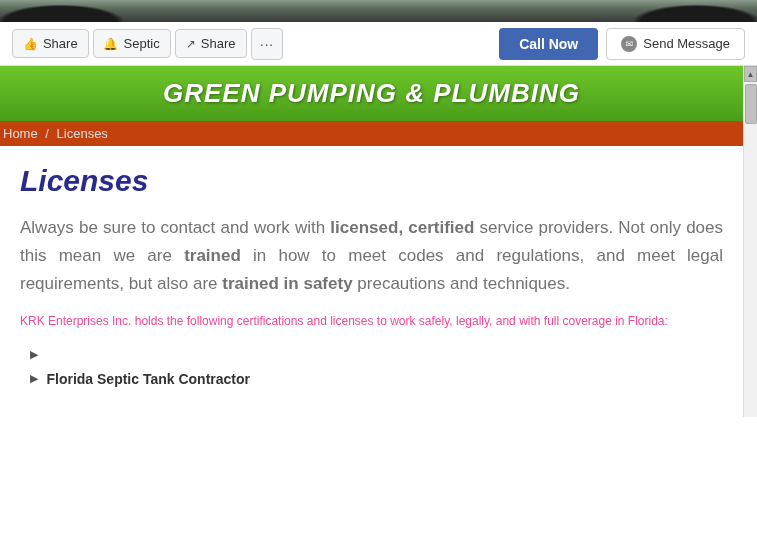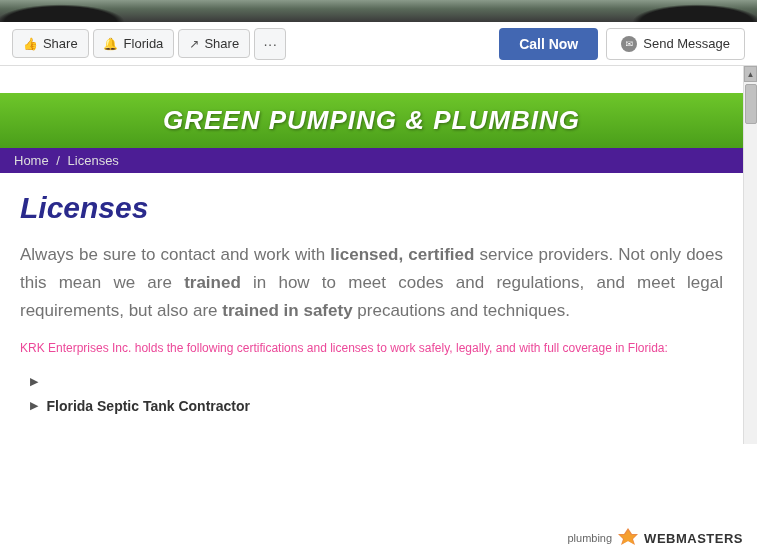--- a/index.html
+++ b/index.html
@@ -79,43 +79,42 @@
       color: #333;
       border: 1px solid #ccc;
       border-radius: 4px;
       padding: 7px 14px;
       font-size: 13px;
       cursor: pointer;
     }
     .content-area {
       flex: 1;
       overflow: hidden;
-      margin-top: 27px;
     }
 
     
     .site-header {
       background: linear-gradient(to bottom, #6ec62a, #4a9e1a);
       padding: 12px 10px;
       text-align: center;
     }
     .site-title {
       color: #fff;
       font-size: 26px;
       font-weight: 900;
       font-style: italic;
       text-shadow: 1px 1px 3px rgba(0,0,0,0.4);
       letter-spacing: 1px;
       font-family: 'Arial Black', Arial, sans-serif;
     }
 
     
     .breadcrumb {
-      background: #4c1d95;
-      padding: 5px 14px;
+      background: #c2410c;
+      padding: 5px 3px;
       font-size: 13px;
     }
     .breadcrumb a {
       color: #ddd;
       text-decoration: none;
     }
     .breadcrumb-sep {
       color: #ddd;
       margin: 0 4px;
     }
@@ -269,21 +268,21 @@
   <div class="hero-image-real"></div>
 
   <div class="action-bar">
     <div class="action-bar-left">
       <button class="fb-btn">
         <span class="fb-btn-icon">👍</span>
         <span>Share</span>
       </button>
       <button class="fb-btn">
         <span class="fb-btn-icon">🔔</span>
-        <span>Florida</span>
+        <span>Septic</span>
       </button>
       <button class="fb-btn">
         <span class="fb-btn-icon">↗</span>
         <span>Share</span>
       </button>
       <div class="fb-more">
         <span>···</span>
       </div>
     </div>
     <div class="action-bar-right">
@@ -338,22 +337,13 @@
         </ul>
       </div>
     </div>
 
     <div class="scrollbar-track">
       <div class="scrollbar-arrow">▲</div>
       <div class="scrollbar-thumb"></div>
     </div>
   </div>
 
-  <div class="watermark">
-    <span class="watermark-text-plumbing">plumbing</span>
-
-    <svg class="watermark-logo" viewBox="0 0 24 24" xmlns="http://www.w3.org/2000/svg">
-      <polygon points="12,2 16,8 22,8 17,13 19,19 12,15 5,19 7,13 2,8 8,8" fill="#e87722" opacity="0.85"></polygon>
-      <polygon points="12,4 15,9 20,9 16,13 18,18 12,15 6,18 8,13 4,9 9,9" fill="#f9a825" opacity="0.7"></polygon>
-    </svg>
-    <span class="watermark-text-webmasters">WEBMASTERS</span>
-  </div>
 </div>
 
 </body></html>

